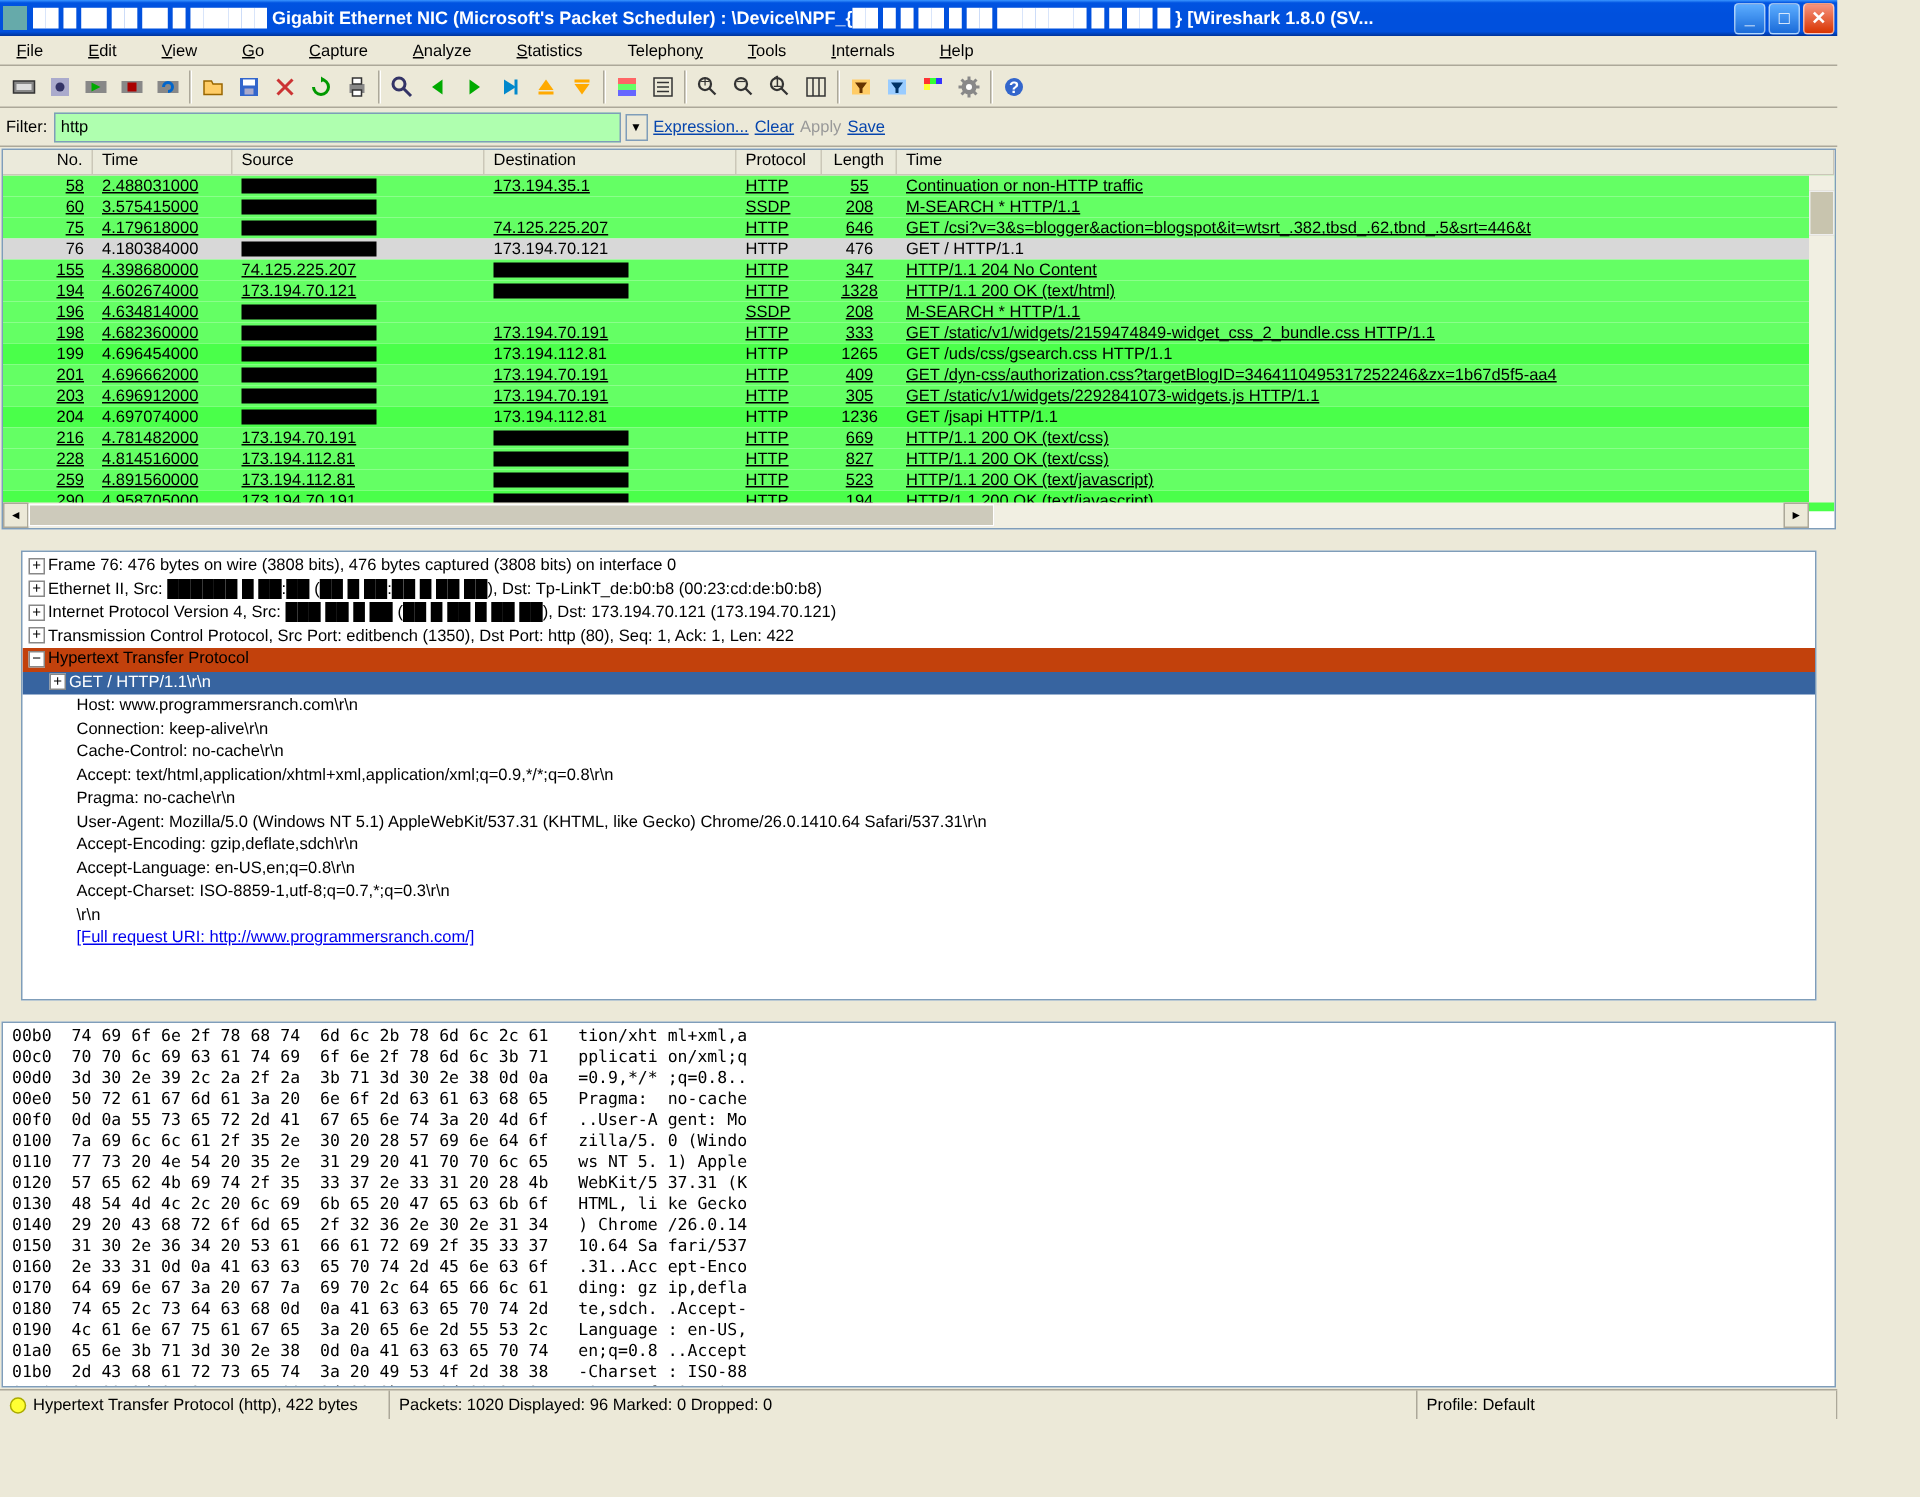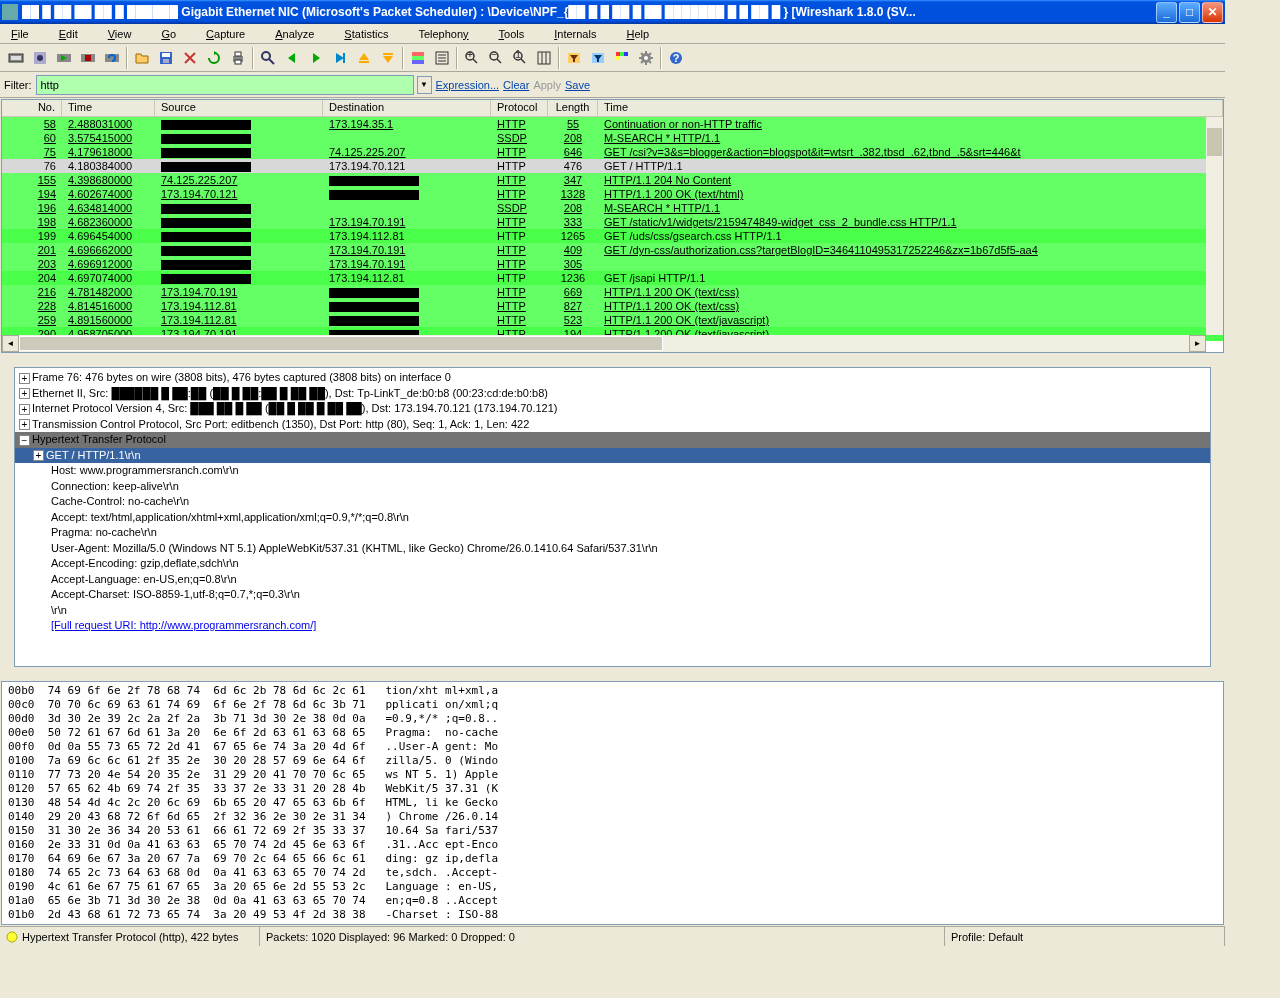--- a/index.html
+++ b/index.html
@@ -34,21 +34,21 @@
 .pktrow.dgreen { background: #4aff4a; }
 .pktrow.sel { background: #d8d8d8; }
 .pktlist .scrollbar-v { position: absolute; right: 0; top: 17px; bottom: 17px; width: 17px; background: #f1efe2; }
 .pktlist .scrollbar-v .thumb { background: #c8c4ae; border: 1px solid #eee; height: 30px; margin-top: 10px; }
 .pktlist .scrollbar-h { position: absolute; left: 0; right: 17px; bottom: 0; height: 17px; background: #f1efe2; display: flex; align-items: center; }
 .pktlist .scrollbar-h .arrow { width: 17px; height: 17px; background: #ece9d8; border: 1px solid #aca899; display: flex; align-items:center; justify-content:center; font-size: 8px;}
 .pktlist .scrollbar-h .track { flex: 1; height: 17px; position: relative; }
 .pktlist .scrollbar-h .hthumb { position: absolute; left: 0; width: 55%; height: 15px; top: 1px; background: #cdcabb; border: 1px solid #fff; }
 .details { height: 300px; background: white; border: 1px solid #7f9db9; margin: 14px; font-family: "Lucida Console", "Consolas", monospace; font-size: 11px; overflow: hidden; padding: 2px 0; }
 .details .node { white-space: nowrap; line-height: 15.5px; padding-left: 4px; }
-.details .node.sel-grey { background: #737373; }
+.details .node.sel-grey { background: #c2410c; }
 .details .node.sel-blue { background: #3764a0; color: white; }
 .details .tw { display: inline-block; width: 11px; text-align: center; font-family: sans-serif; font-size: 10px; border: 1px solid #888; line-height: 9px; height: 11px; margin-right: 2px; vertical-align: middle; background: white; color: black; }
 .details .indent { padding-left: 36px; }
 .details a { color: #0000ee; text-decoration: underline; }
 .hexview { height: 244px; background: white; border: 1px solid #7f9db9; margin: 1px; font-family: "Lucida Console", "Consolas", monospace; font-size: 11px; padding: 2px 6px; white-space: pre; line-height: 14px; overflow: hidden; }
 .statusbar { height: 20px; background: #ece9d8; border-top: 1px solid #aca899; display: flex; align-items: flex-start; }
 .statusbar .pane { padding: 2px 6px; border-right: 1px solid #aca899; height: 100%; display: flex; align-items: center; }
 .statusbar .pane:first-child svg { margin-right: 4px; }
 .statusbar .pane.flex { flex: 1; }
 .col-no, .c-no { width: 60px; text-align: right; }
@@ -377,20 +377,21 @@
         <div class="cell c-len">409</div>
         <div class="cell c-info">GET /dyn-css/authorization.css?targetBlogID=3464110495317252246&amp;zx=1b67d5f5-aa4</div>
       </div>
       <div class="pktrow green">
         <div class="cell c-no">203</div>
         <div class="cell c-time">4.696912000</div>
         <div class="cell c-src"><span class="redact" style="width:90px"></span></div>
         <div class="cell c-dst">173.194.70.191</div>
         <div class="cell c-proto">HTTP</div>
         <div class="cell c-len">305</div>
+        <div class="cell c-info">GET /static/v1/widgets/2292841073-widgets.js HTTP/1.1</div>
       </div>
       <div class="pktrow dgreen">
         <div class="cell c-no">204</div>
         <div class="cell c-time">4.697074000</div>
         <div class="cell c-src"><span class="redact" style="width:90px"></span></div>
         <div class="cell c-dst">173.194.112.81</div>
         <div class="cell c-proto">HTTP</div>
         <div class="cell c-len">1236</div>
         <div class="cell c-info">GET /jsapi HTTP/1.1</div>
       </div>

